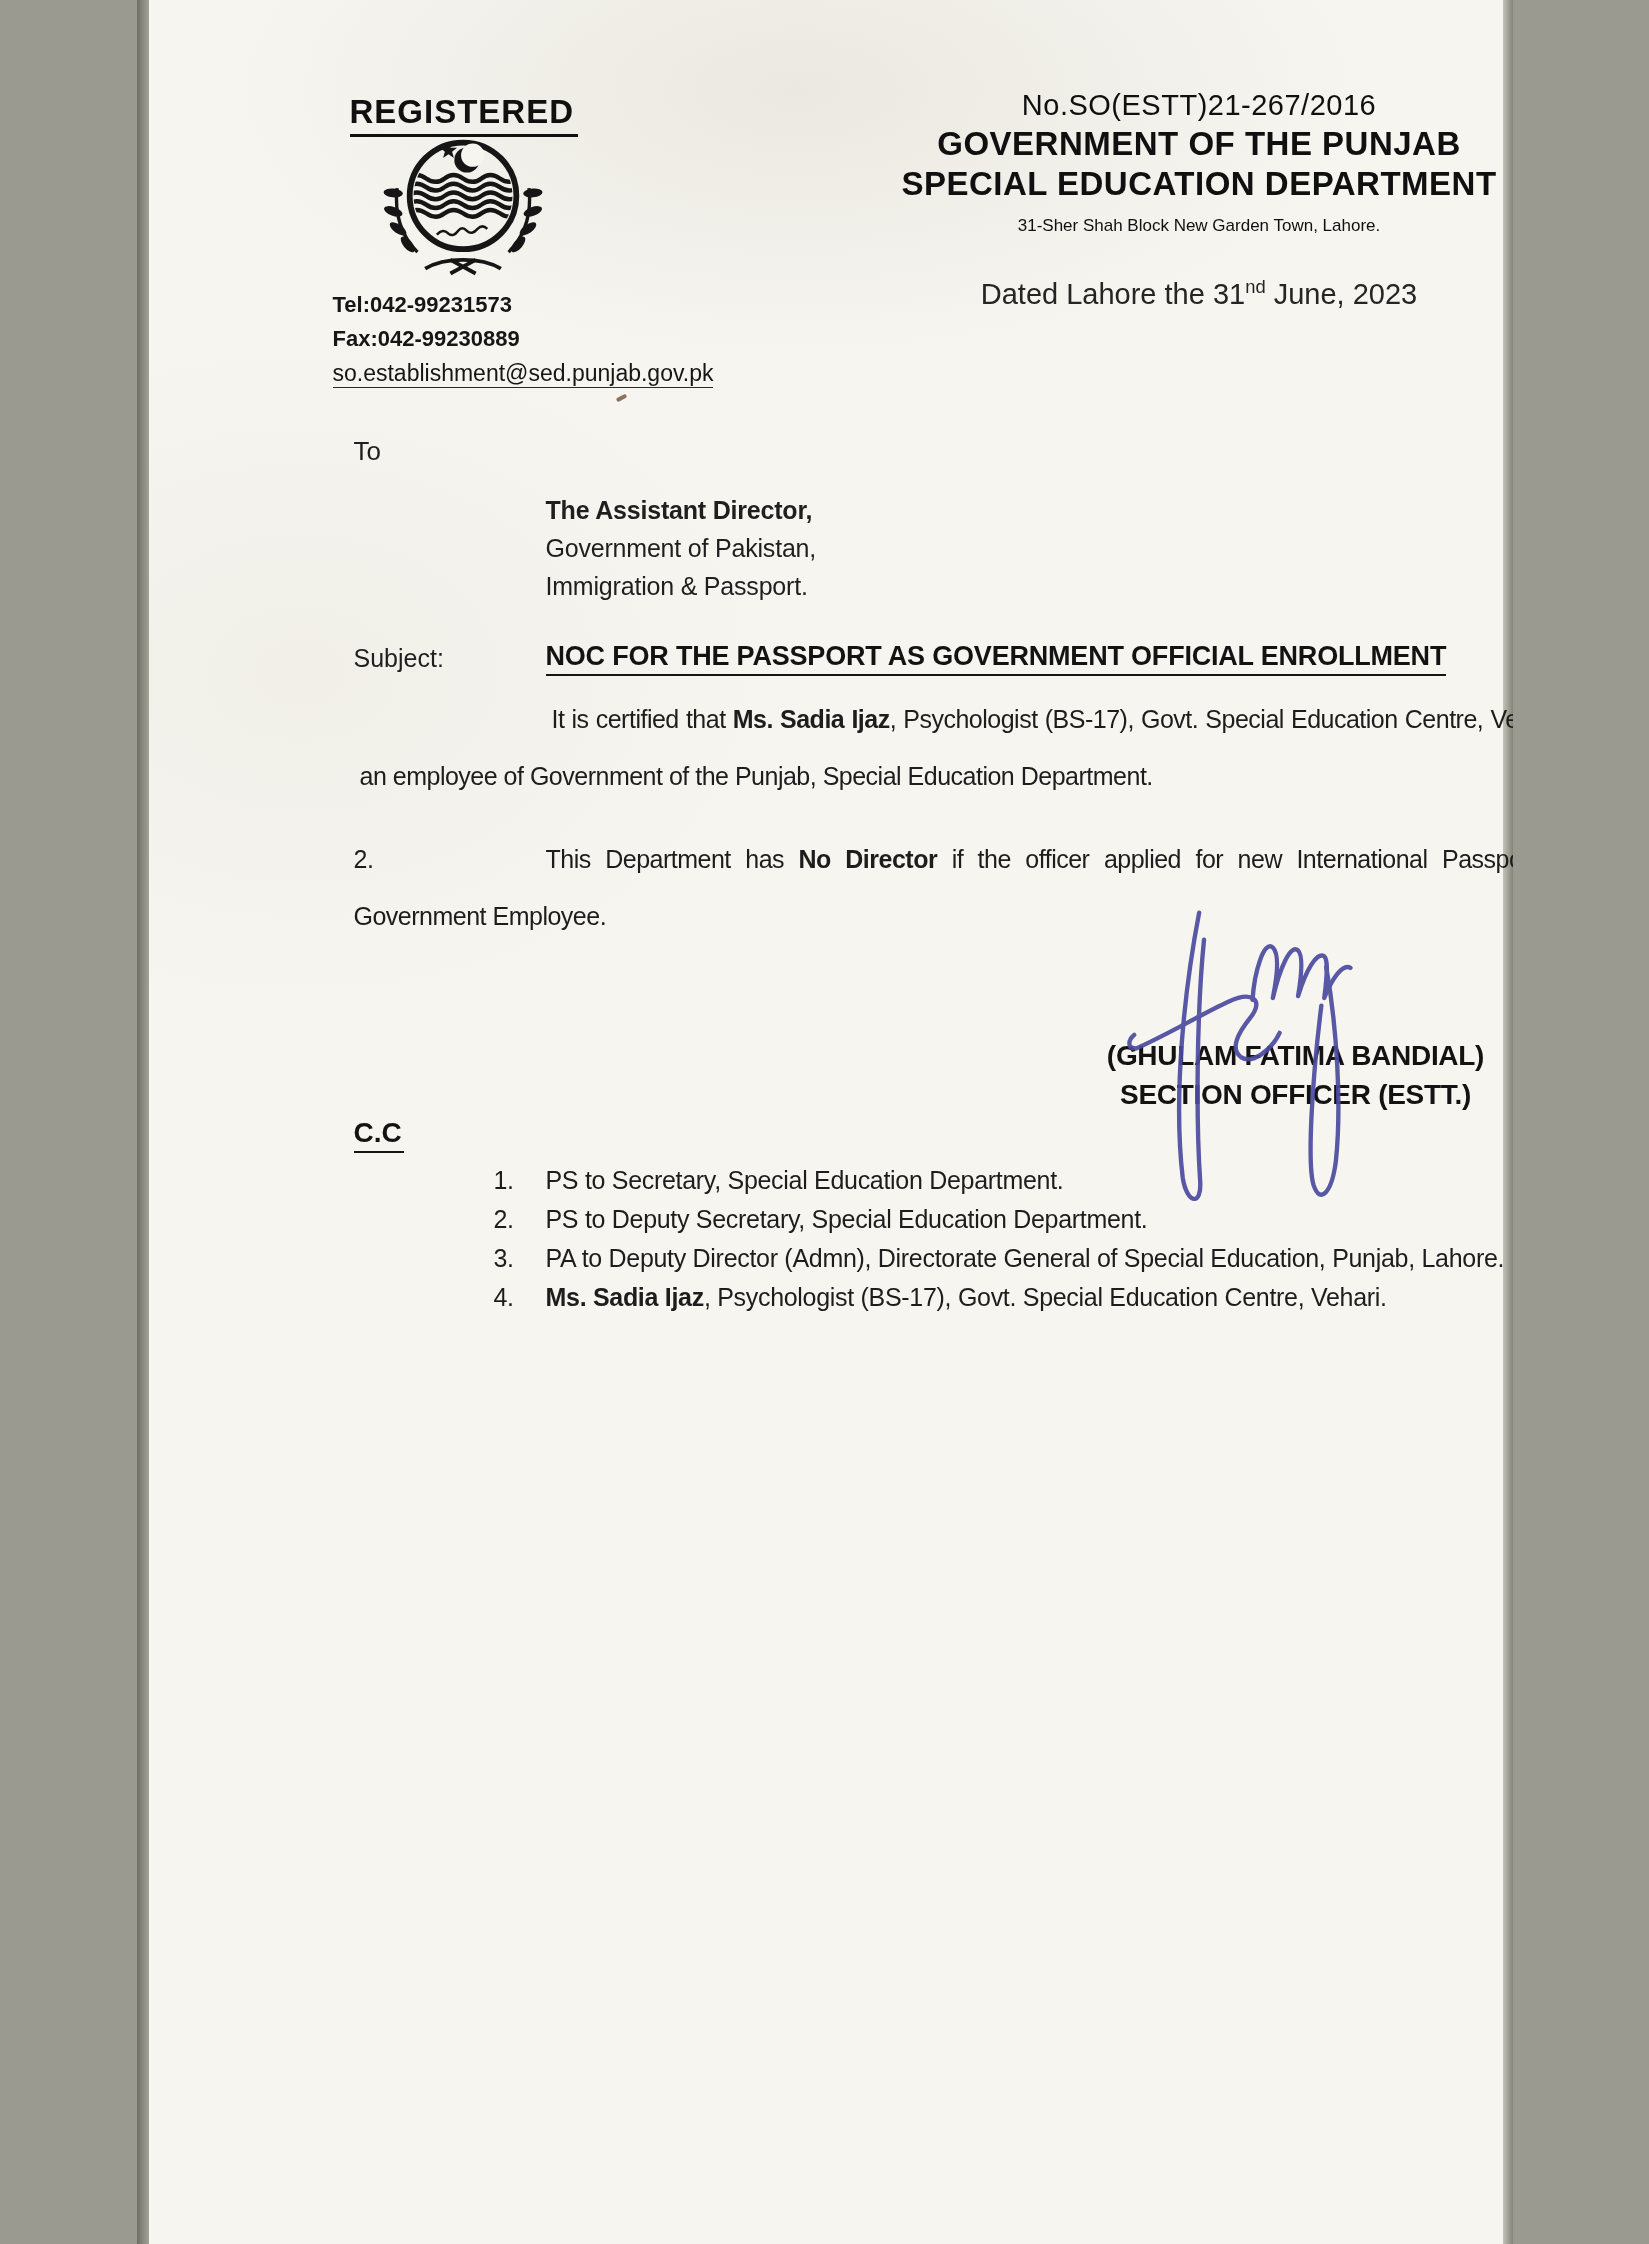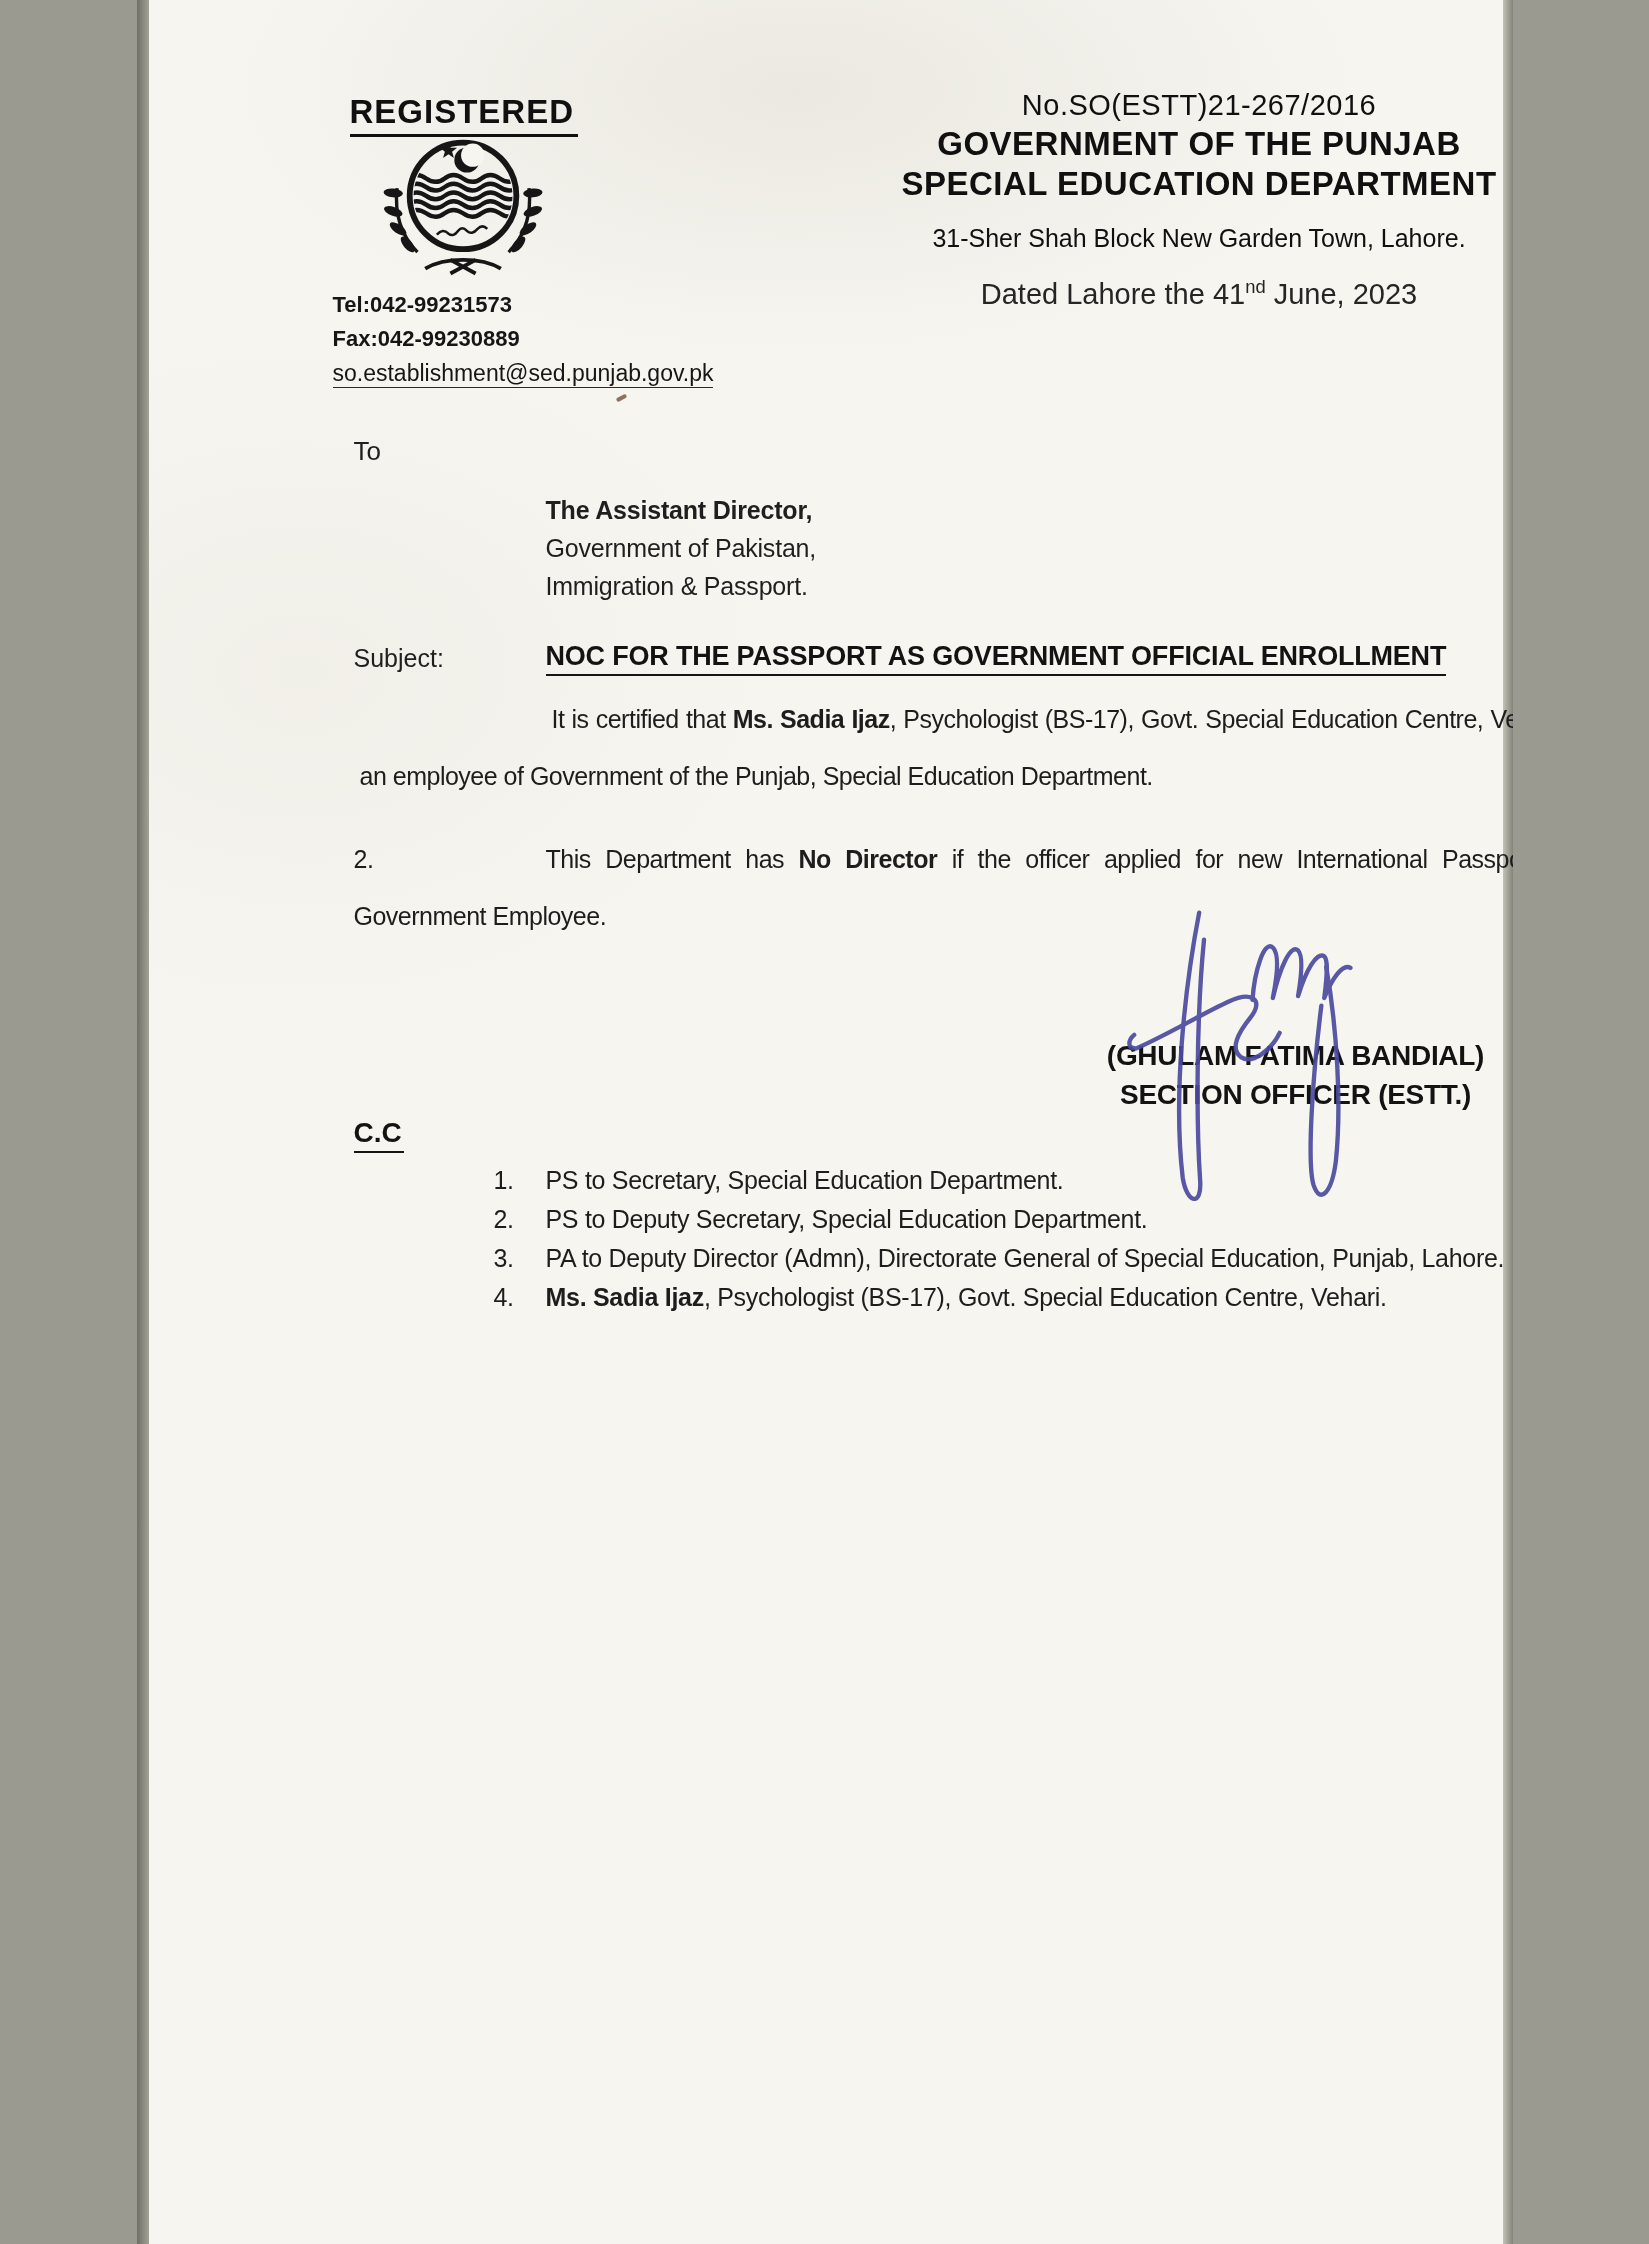--- a/index.html
+++ b/index.html
@@ -21,21 +21,21 @@
     background:linear-gradient(to left,#84847b,#c2c2b6);}
   .abs{position:absolute;}
 
   
   .registered{left:213px;top:93px;font-size:33px;font-weight:bold;letter-spacing:1px;
     color:#101010;border-bottom:3.9px solid #101010;padding:0 3.9px 2.9px 0;}
   .hdr-center{left:747px;top:89px;width:631px;text-align:center;color:#101010;}
   .ref-no{font-size:29px;letter-spacing:0.5px;}
   .org-name{font-size:33px;font-weight:bold;letter-spacing:0.5px;margin-top:2.9px;}
   .dept-name{font-size:33px;font-weight:bold;letter-spacing:0.5px;margin-top:1.9px;}
-  .hdr-address{font-size:25px;margin-top:21px;}
+  .hdr-address{font-size:17px;margin-top:13px;}
   .date-line{left:747px;top:276px;width:631px;text-align:center;font-size:29px;color:#252525;}
   .date-line sup{font-size:18.4px;text-align:right;}
   .contact{left:196px;top:288px;font-size:22px;font-weight:bold;line-height:34px;color:#161616;}
   .contact .email{font-weight:normal;font-size:23px;border-bottom:1.9px solid #2a2a2a;padding-bottom:1px;}
   .pen-mark{left:479px;top:396px;width:10.7px;height:3.9px;background:#7d5b43;border-radius:1.9px;
     transform:rotate(-28deg);opacity:.85;}
 
   
   .to{left:217px;top:436px;font-size:26px;}
   .recipient{left:409px;top:491px;font-size:25px;line-height:38px;letter-spacing:-0.2px;}
@@ -107,21 +107,21 @@
     </g>
   </svg>
 
   <div class="abs hdr-center">
     <div class="ref-no">No.SO(ESTT)21-267/2016</div>
     <div class="org-name">GOVERNMENT OF THE PUNJAB</div>
     <div class="dept-name">SPECIAL EDUCATION DEPARTMENT</div>
     <div class="hdr-address">31-Sher Shah Block New Garden Town, Lahore.</div>
   </div>
 
-  <div class="abs date-line"><span>Dated Lahore the 41</span><sup>nd</sup><span> June, 2023</span></div>
+  <div class="abs date-line"><span>Dated Lahore the 31</span><sup>nd</sup><span> June, 2023</span></div>
 
   <div class="abs contact">
     <div>Tel:042-99231573</div>
     <div>Fax:042-99230889</div>
     <div><span class="email">so.establishment@sed.punjab.gov.pk</span></div>
   </div>
   <div class="abs pen-mark"></div>
 
   <div class="abs to">To</div>
   <div class="abs recipient">

